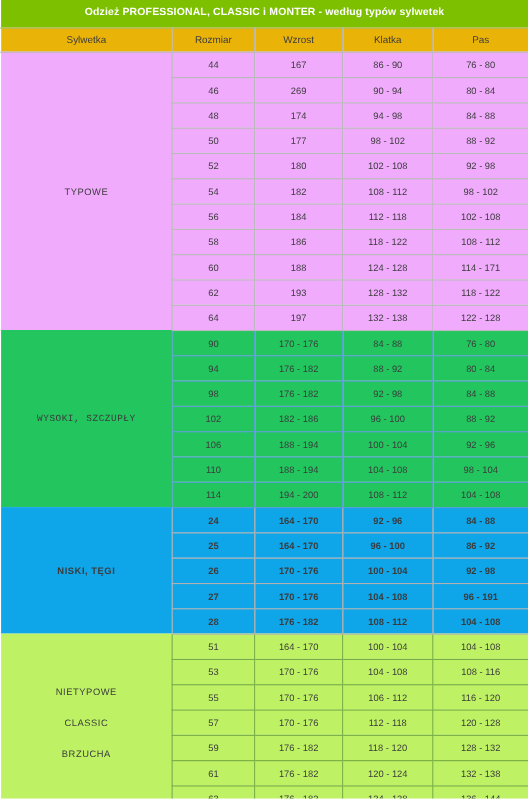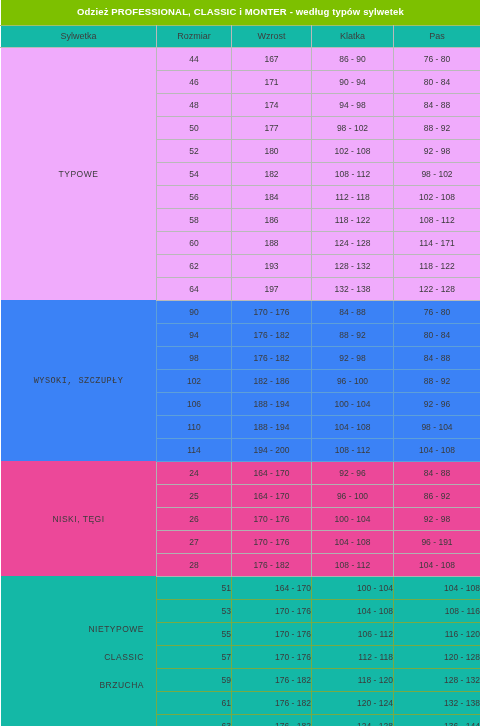--- a/index.html
+++ b/index.html
@@ -41,21 +41,21 @@
     font-weight: bold;
     letter-spacing: 0.15px;
     text-align: center;
     padding: 7px 4px 8px 4px;
     border: 0;
     line-height: 1;
   }
 
   
   tr.head-row th {
-    background: #14b8a6;
+    background: #eab308;
     color: #3d3d3d;
     font-size: 9px;
     font-weight: normal;
     text-align: center;
     height: 21px;
     padding: 0;
     border: 1px solid #b9b9b9;
     border-top: 1px solid #9fbf6a;
     line-height: 21px;
   }
@@ -88,31 +88,31 @@
     white-space: nowrap;
   }
   td.val.last-col { border-right: 1px solid #b9b9b9; }
 
   
   tr.sec-white td.val,
   tr.sec-white td.grp-label { background: #f0abfc; }
   tr.sec-white td.val { border-color: #b9b9b9; }
 
   tr.sec-blue td.val,
-  tr.sec-blue td.grp-label { background: #3b82f6; }
+  tr.sec-blue td.grp-label { background: #22c55e; }
   tr.sec-blue td.val { border-color: #5d9fd9; }
   tr.sec-blue td.grp-label { border-right-color: #5d9fd9; font-family: Liberation Mono, monospace; }
 
   tr.sec-gray td.val,
-  tr.sec-gray td.grp-label { background: #ec4899; }
+  tr.sec-gray td.grp-label { background: #0ea5e9; font-weight: bold; }
   tr.sec-gray td.val { border-color: #b1b1b1; }
   tr.sec-gray td.grp-label { border-right-color: #b1b1b1; }
 
   tr.sec-green td.val,
-  tr.sec-green td.grp-label { background: #14b8a6; text-align: right; }
+  tr.sec-green td.grp-label { background: #bef264; }
   tr.sec-green td.val { border-color: #76ab45; }
   tr.sec-green td.grp-label { border-right-color: #76ab45; }
 
   
   table.size-table tr.sec-white td.val.first-val { border-left: 1px solid #b9b9b9; }
 </style>
 </head>
 <body>
 
 <div id="size-table-wrap">
@@ -141,21 +141,21 @@
           <td class="grp-label" rowspan="11">
             <span class="lbl-line">TYPOWE</span>
           </td>
           <td class="val first-val">44</td>
           <td class="val">167</td>
           <td class="val">86 - 90</td>
           <td class="val last-col">76 - 80</td>
         </tr>
         <tr class="sec-white">
           <td class="val first-val">46</td>
-          <td class="val">171</td>
+          <td class="val">269</td>
           <td class="val">90 - 94</td>
           <td class="val last-col">80 - 84</td>
         </tr>
         <tr class="sec-white">
           <td class="val first-val">48</td>
           <td class="val">174</td>
           <td class="val">94 - 98</td>
           <td class="val last-col">84 - 88</td>
         </tr>
         <tr class="sec-white">

